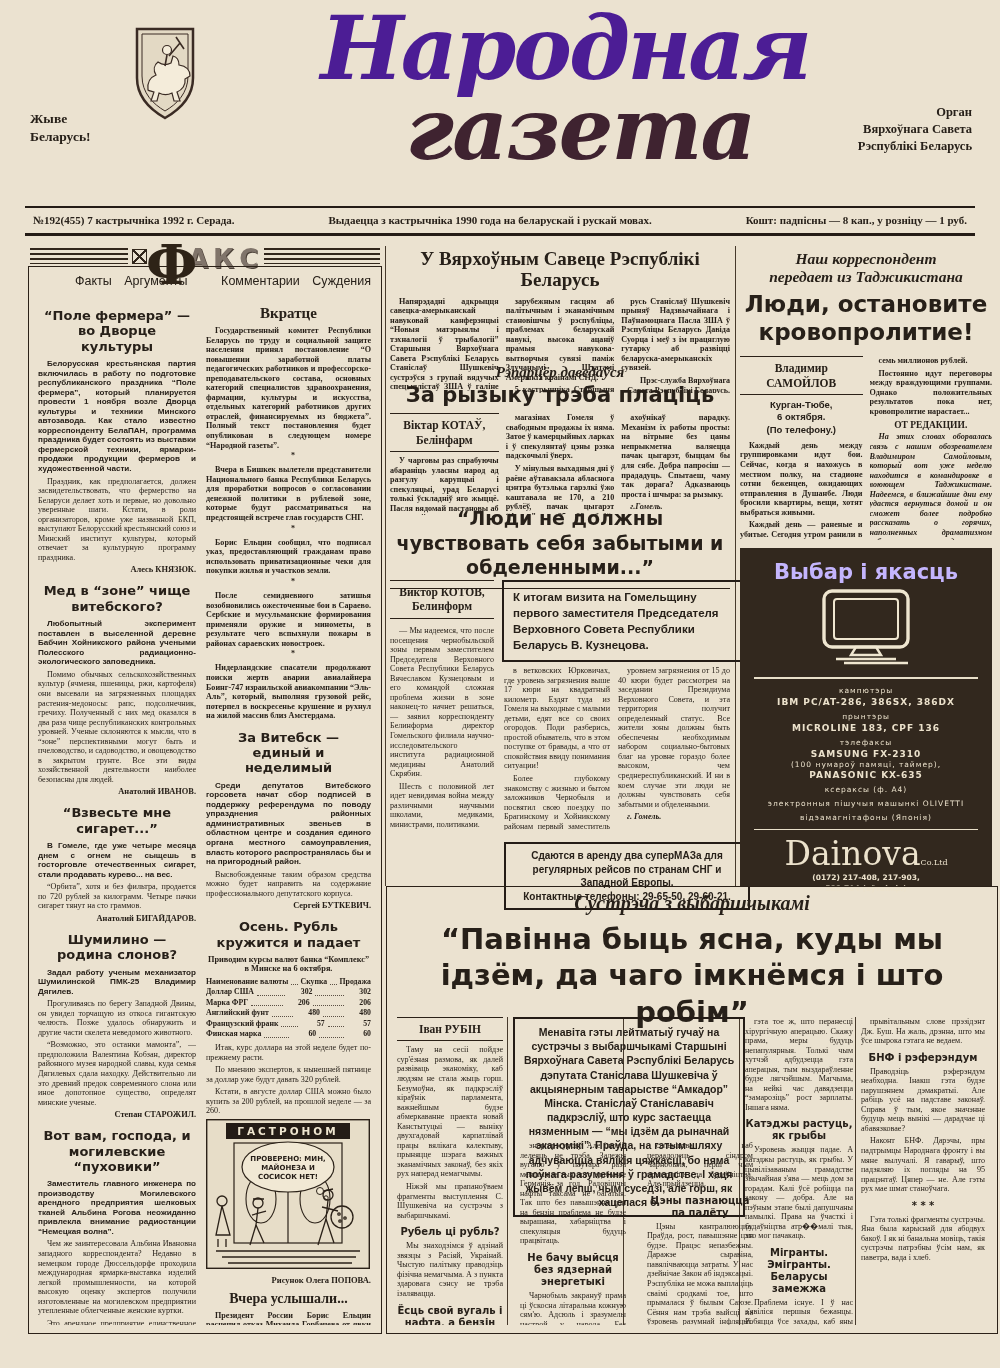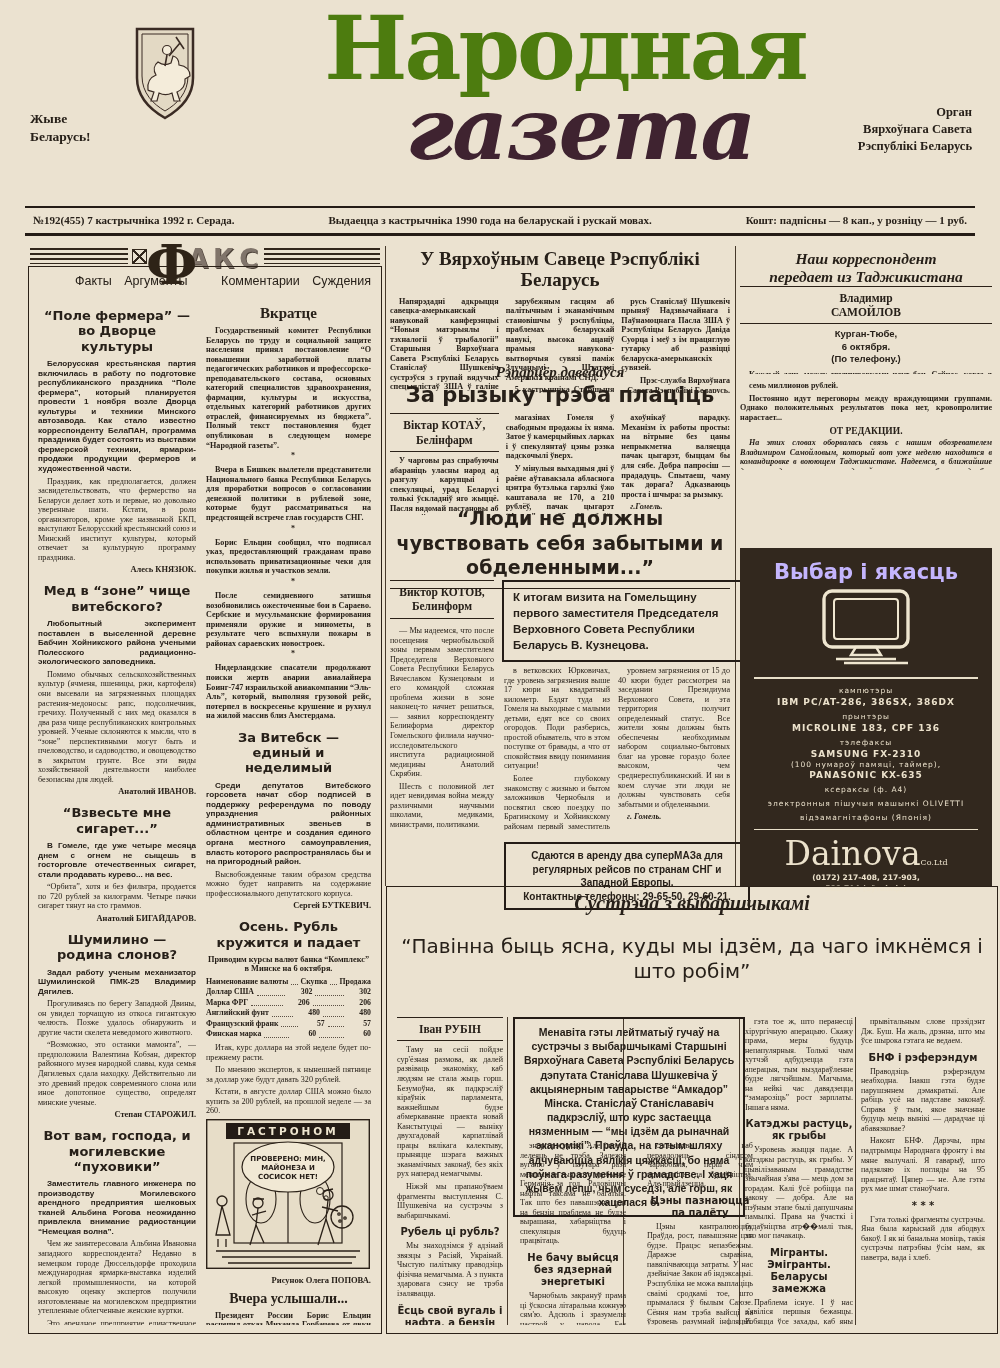--- a/index.html
+++ b/index.html
@@ -4,22 +4,22 @@
 <style>
   html,body{margin:0;padding:0;}
   .page{position:relative;width:1000px;height:1368px;background:#ebe2d0;overflow:hidden;
         color:#272019;font-family:"Liberation Serif",serif;}
   .abs{position:absolute;}
 
   
   #slogan{left:30px;top:110px;font-weight:bold;font-size:13.5px;line-height:1.3;white-space:pre-line;}
   #coat{left:134px;top:26px;}
   #logo1{left:250px;top:4px;width:630px;text-align:center;
-         font-family:"DejaVu Serif",serif;font-weight:bold;
-         font-size:88px;line-height:1;color:#4d7c0f;letter-spacing:-3px;}
+         font-family:"DejaVu Serif",serif;font-style:italic;font-weight:bold;
+         font-size:88px;line-height:1;color:#4c1d95;letter-spacing:-3px;}
   #logo2{left:295px;top:86px;width:570px;text-align:center;
          font-family:"DejaVu Serif",serif;font-style:italic;font-weight:bold;
          font-size:86px;line-height:1;color:#3f2330;letter-spacing:-2px;}
   #organ{right:28px;top:104px;text-align:right;font-weight:bold;font-size:12.5px;line-height:1.35;white-space:pre-line;}
   #datebar{left:25px;right:25px;top:206px;border-top:2.5px solid #241c16;border-bottom:3.5px solid #241c16;
            padding:6px 8px 7px;display:flex;justify-content:space-between;
            font-weight:bold;font-size:11px;}
 
   
   #faks{left:28px;top:246px;width:354px;height:1088px;}
@@ -93,42 +93,42 @@
   #kc3{left:228px;top:86px;width:112px;}
 
   #maz{left:504px;top:842px;width:226px;border:2.5px solid #241c16;padding:5px 8px;text-align:center;
        font-family:"Liberation Sans",sans-serif;font-weight:bold;font-size:10px;line-height:1.35;}
 
   
   #tajik{left:740px;top:250px;width:252px;}
   #tajik .kicker{font-size:15.5px;}
   #tajik h1{font-family:"DejaVu Sans",sans-serif;font-weight:bold;font-size:23px;line-height:1.25;
             text-align:center;margin:4px 0 9px;}
-  #tajcols{height:184px;flex-direction:column;}
+  #tajcols{height:184px;}
   #tajcols p{font-weight:bold;}
   .dateline{font-family:"Liberation Sans",sans-serif;font-weight:bold;font-size:9.5px;line-height:1.3;
             text-align:center;margin:4px 0 5px;white-space:pre-line;}
   .edhead{font-weight:bold;font-size:9.5px;text-align:center;margin:4px 0 2px;}
   .ed p{font-style:italic;font-weight:bold;}
 
   #dainova{left:740px;top:548px;width:252px;height:338px;background:#32281e;color:#ece2cc;
            text-align:center;padding:10px 12px;box-sizing:border-box;}
   #adtitle{font-family:"DejaVu Sans",sans-serif;font-weight:bold;font-size:21px;color:#c4b5fd;margin:2px 0 4px;}
   .adrule{height:1.5px;background:#e8dfc9;margin:7px 2px;}
   .lbl{font-family:"DejaVu Sans",sans-serif;font-size:7.5px;letter-spacing:1px;margin-top:5px;}
   .val{font-family:"DejaVu Sans",sans-serif;font-weight:bold;font-size:9px;letter-spacing:1px;margin-top:2px;}
   #adlogo{font-family:"DejaVu Serif",serif;font-size:33px;line-height:1;margin-top:2px;}
   #adlogosuf{font-size:8px;}
   .phones{font-family:"DejaVu Sans",sans-serif;font-weight:bold;font-size:7.5px;text-align:center;line-height:1.5;margin-top:2px;}
 
   
   #meeting{left:386px;top:886px;width:610px;height:446px;border:1.5px solid #2b2118;}
   #meeting .kicker{margin-top:5px;font-size:20px;}
-  #mtitle{font-family:"DejaVu Sans",sans-serif;font-weight:normal;font-size:20px;line-height:1.25;
-          text-align:center;margin-top:19px;}
+  #mtitle{font-family:"DejaVu Sans",sans-serif;font-weight:bold;font-size:29px;line-height:1.25;
+          text-align:center;margin-top:6px;}
   .mcol{position:absolute;top:130px;bottom:8px;overflow:hidden;}
   #mc1{left:10px;width:106px;}
   #mc2{left:133px;top:254px;width:106px;}
   #mc3{left:242px;top:254px;width:106px;margin-left:18px;}
   #mc4{left:358px;width:108px;}
   #mc5{left:474px;width:124px;}
   #mlead{position:absolute;left:126px;top:130px;width:222px;border:2px solid #241c16;padding:6px 3px;
          font-family:"Liberation Sans",sans-serif;font-weight:bold;font-size:10.5px;line-height:1.35;text-align:center;}
   .mvr{top:130px;bottom:8px;}
 </style>
@@ -406,20 +406,21 @@
   </div>
 
   <div class="abs" id="maz">
     <div>Сдаются в аренду два суперМАЗа для регулярных рейсов по странам СНГ и Западной Европы.</div>
     <div>Контактные телефоны: 29-65-50, 29-60-21.</div>
   </div>
 
   <div class="abs" id="tajik">
     <div class="kicker" style="white-space:pre-line">Наш корреспондент
 передает из Таджикистана</div>
+    <h1>Люди, остановите кровопролитие!</h1>
     <div class="cols bodycol" id="tajcols">
       <div>
         <div class="bline">Владимир
 САМОЙЛОВ</div>
         <div class="dateline">Курган-Тюбе,
 6 октября.
 (По телефону.)</div>
         <div>
             <p>Каждый день между группировками идут бои. Сейчас, когда я нахожусь в местном полку, на стадионе сотни беженцев, ожидающих отправления в Душанбе. Люди бросили квартиры, вещи, хотят выбраться живыми.</p>
             <p>Каждый день — раненые и убитые. Сегодня утром ранили в живот шестилетнего мальчика. Два часа назад погиб старший лейтенант Ковалев, который помогал женщинам эвакуироваться. Расстреляли в упор автоматическим оружием.</p>

